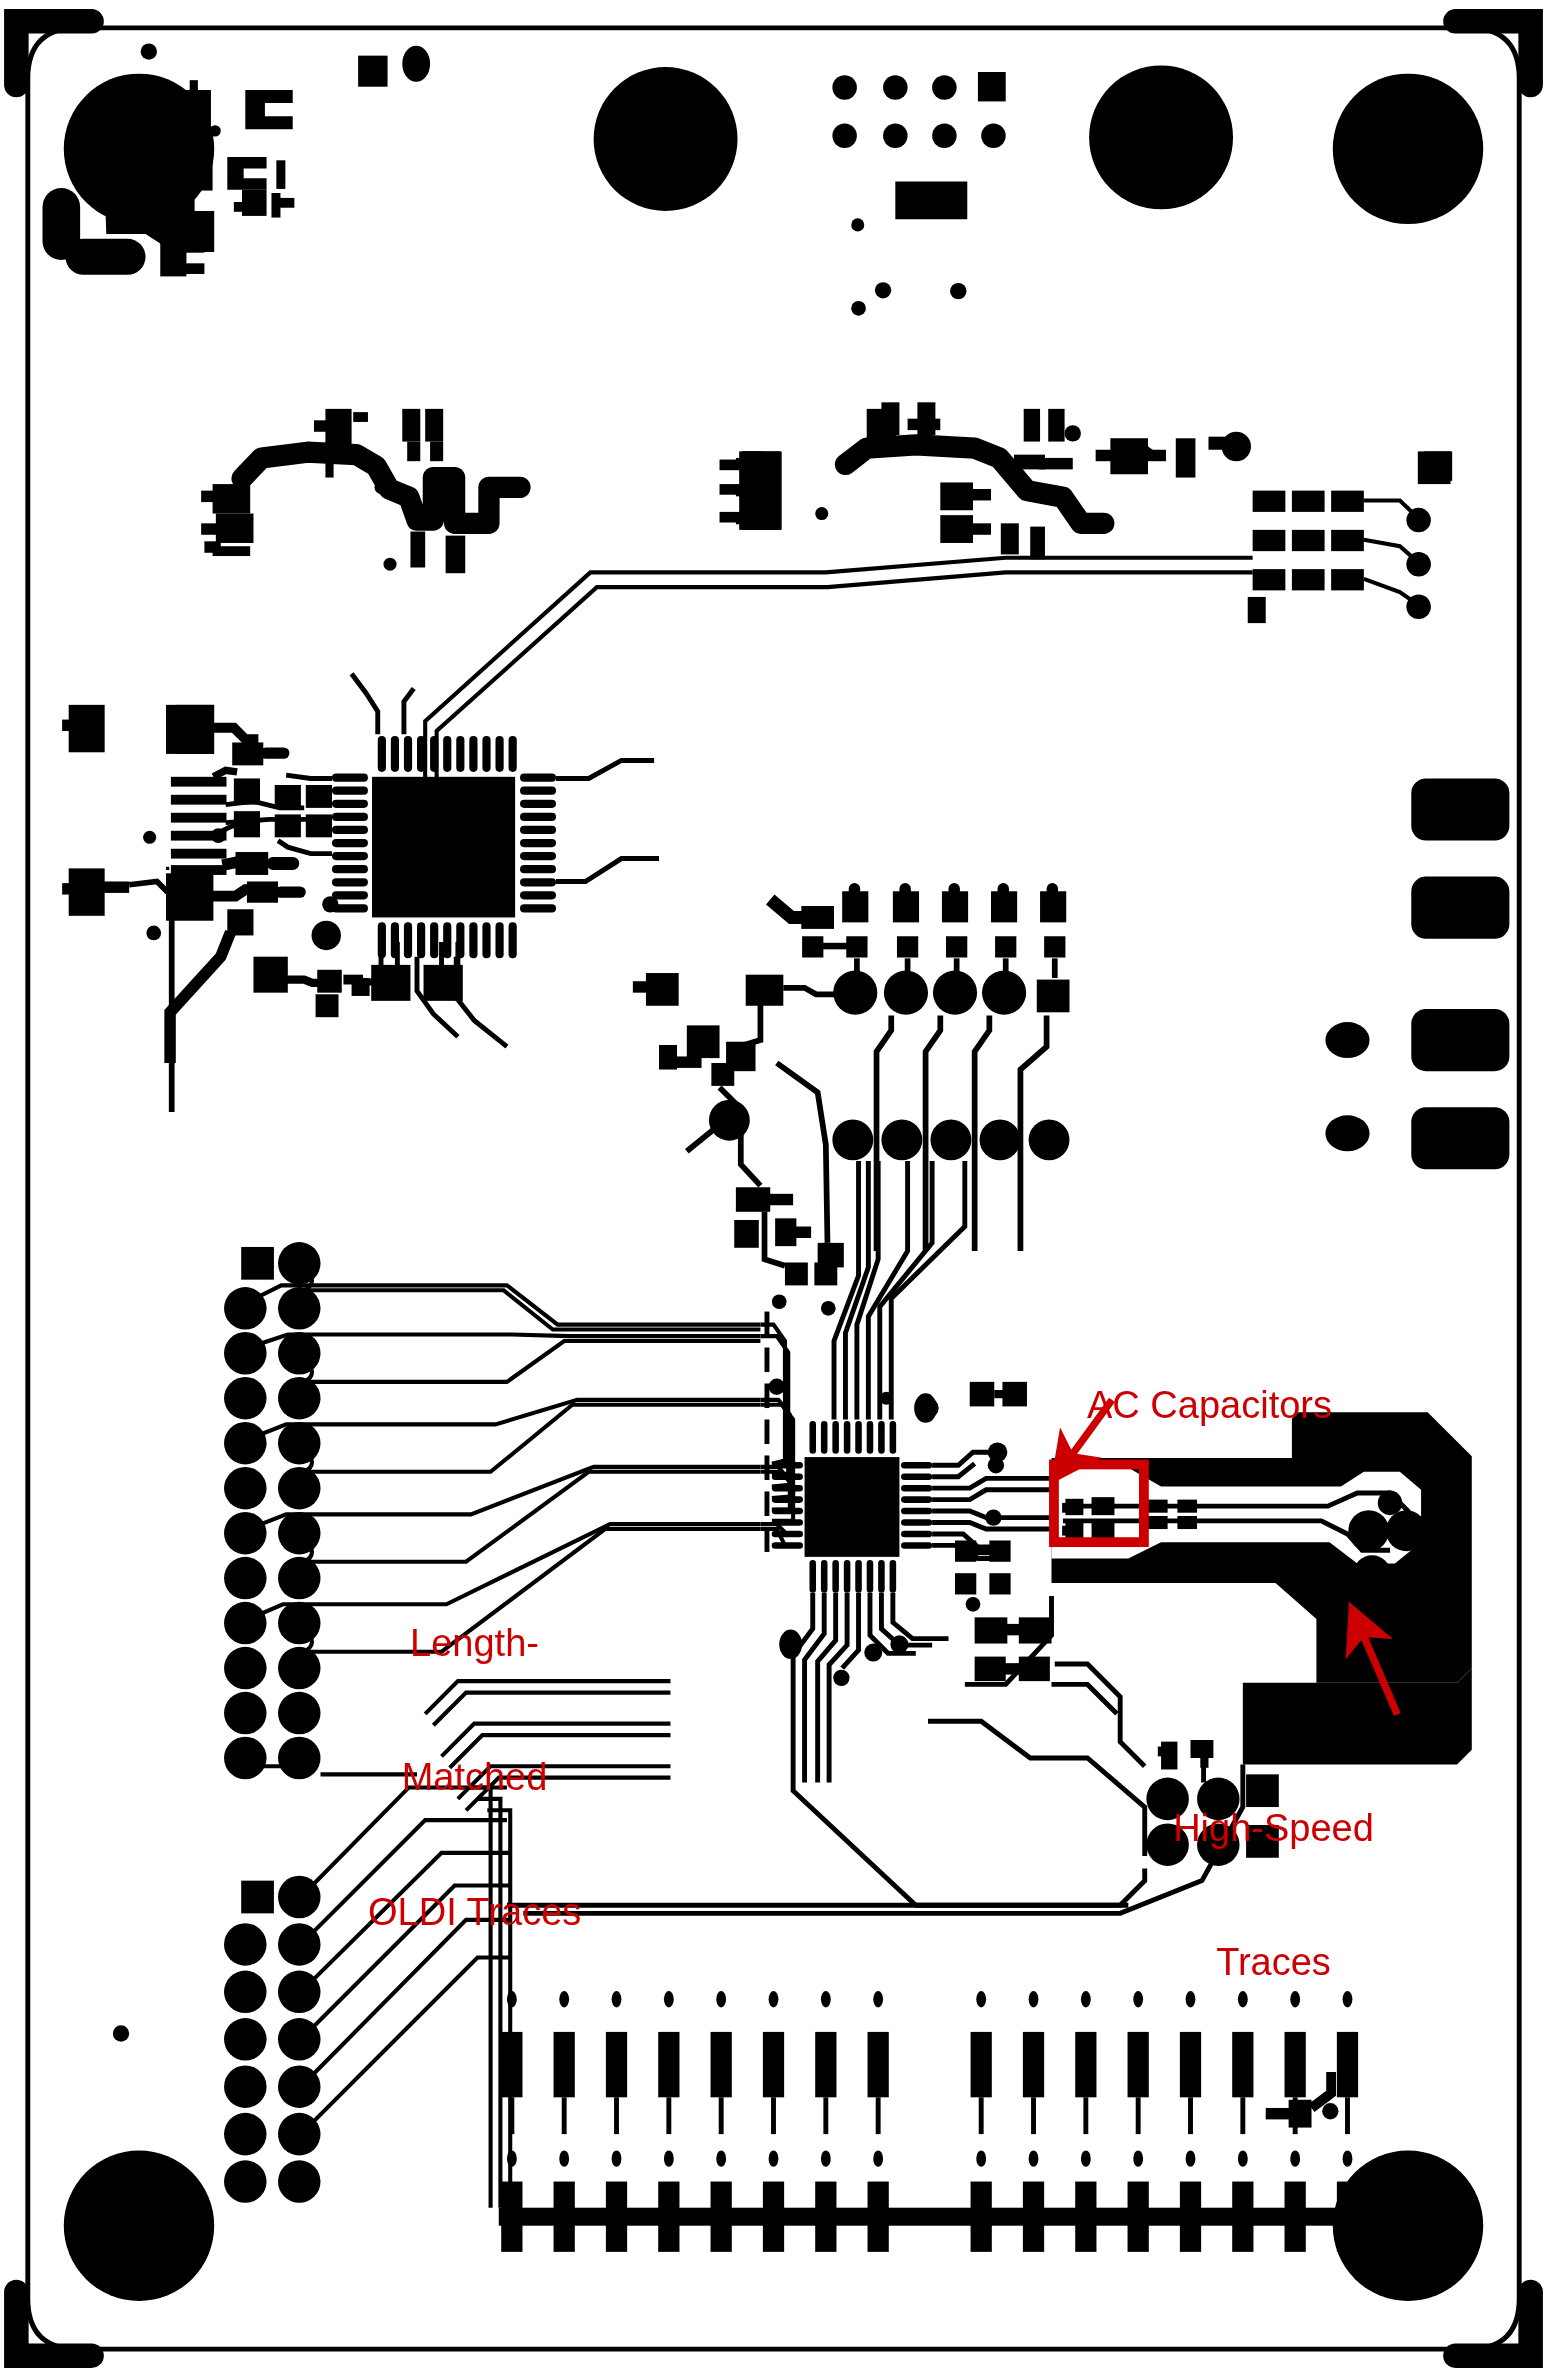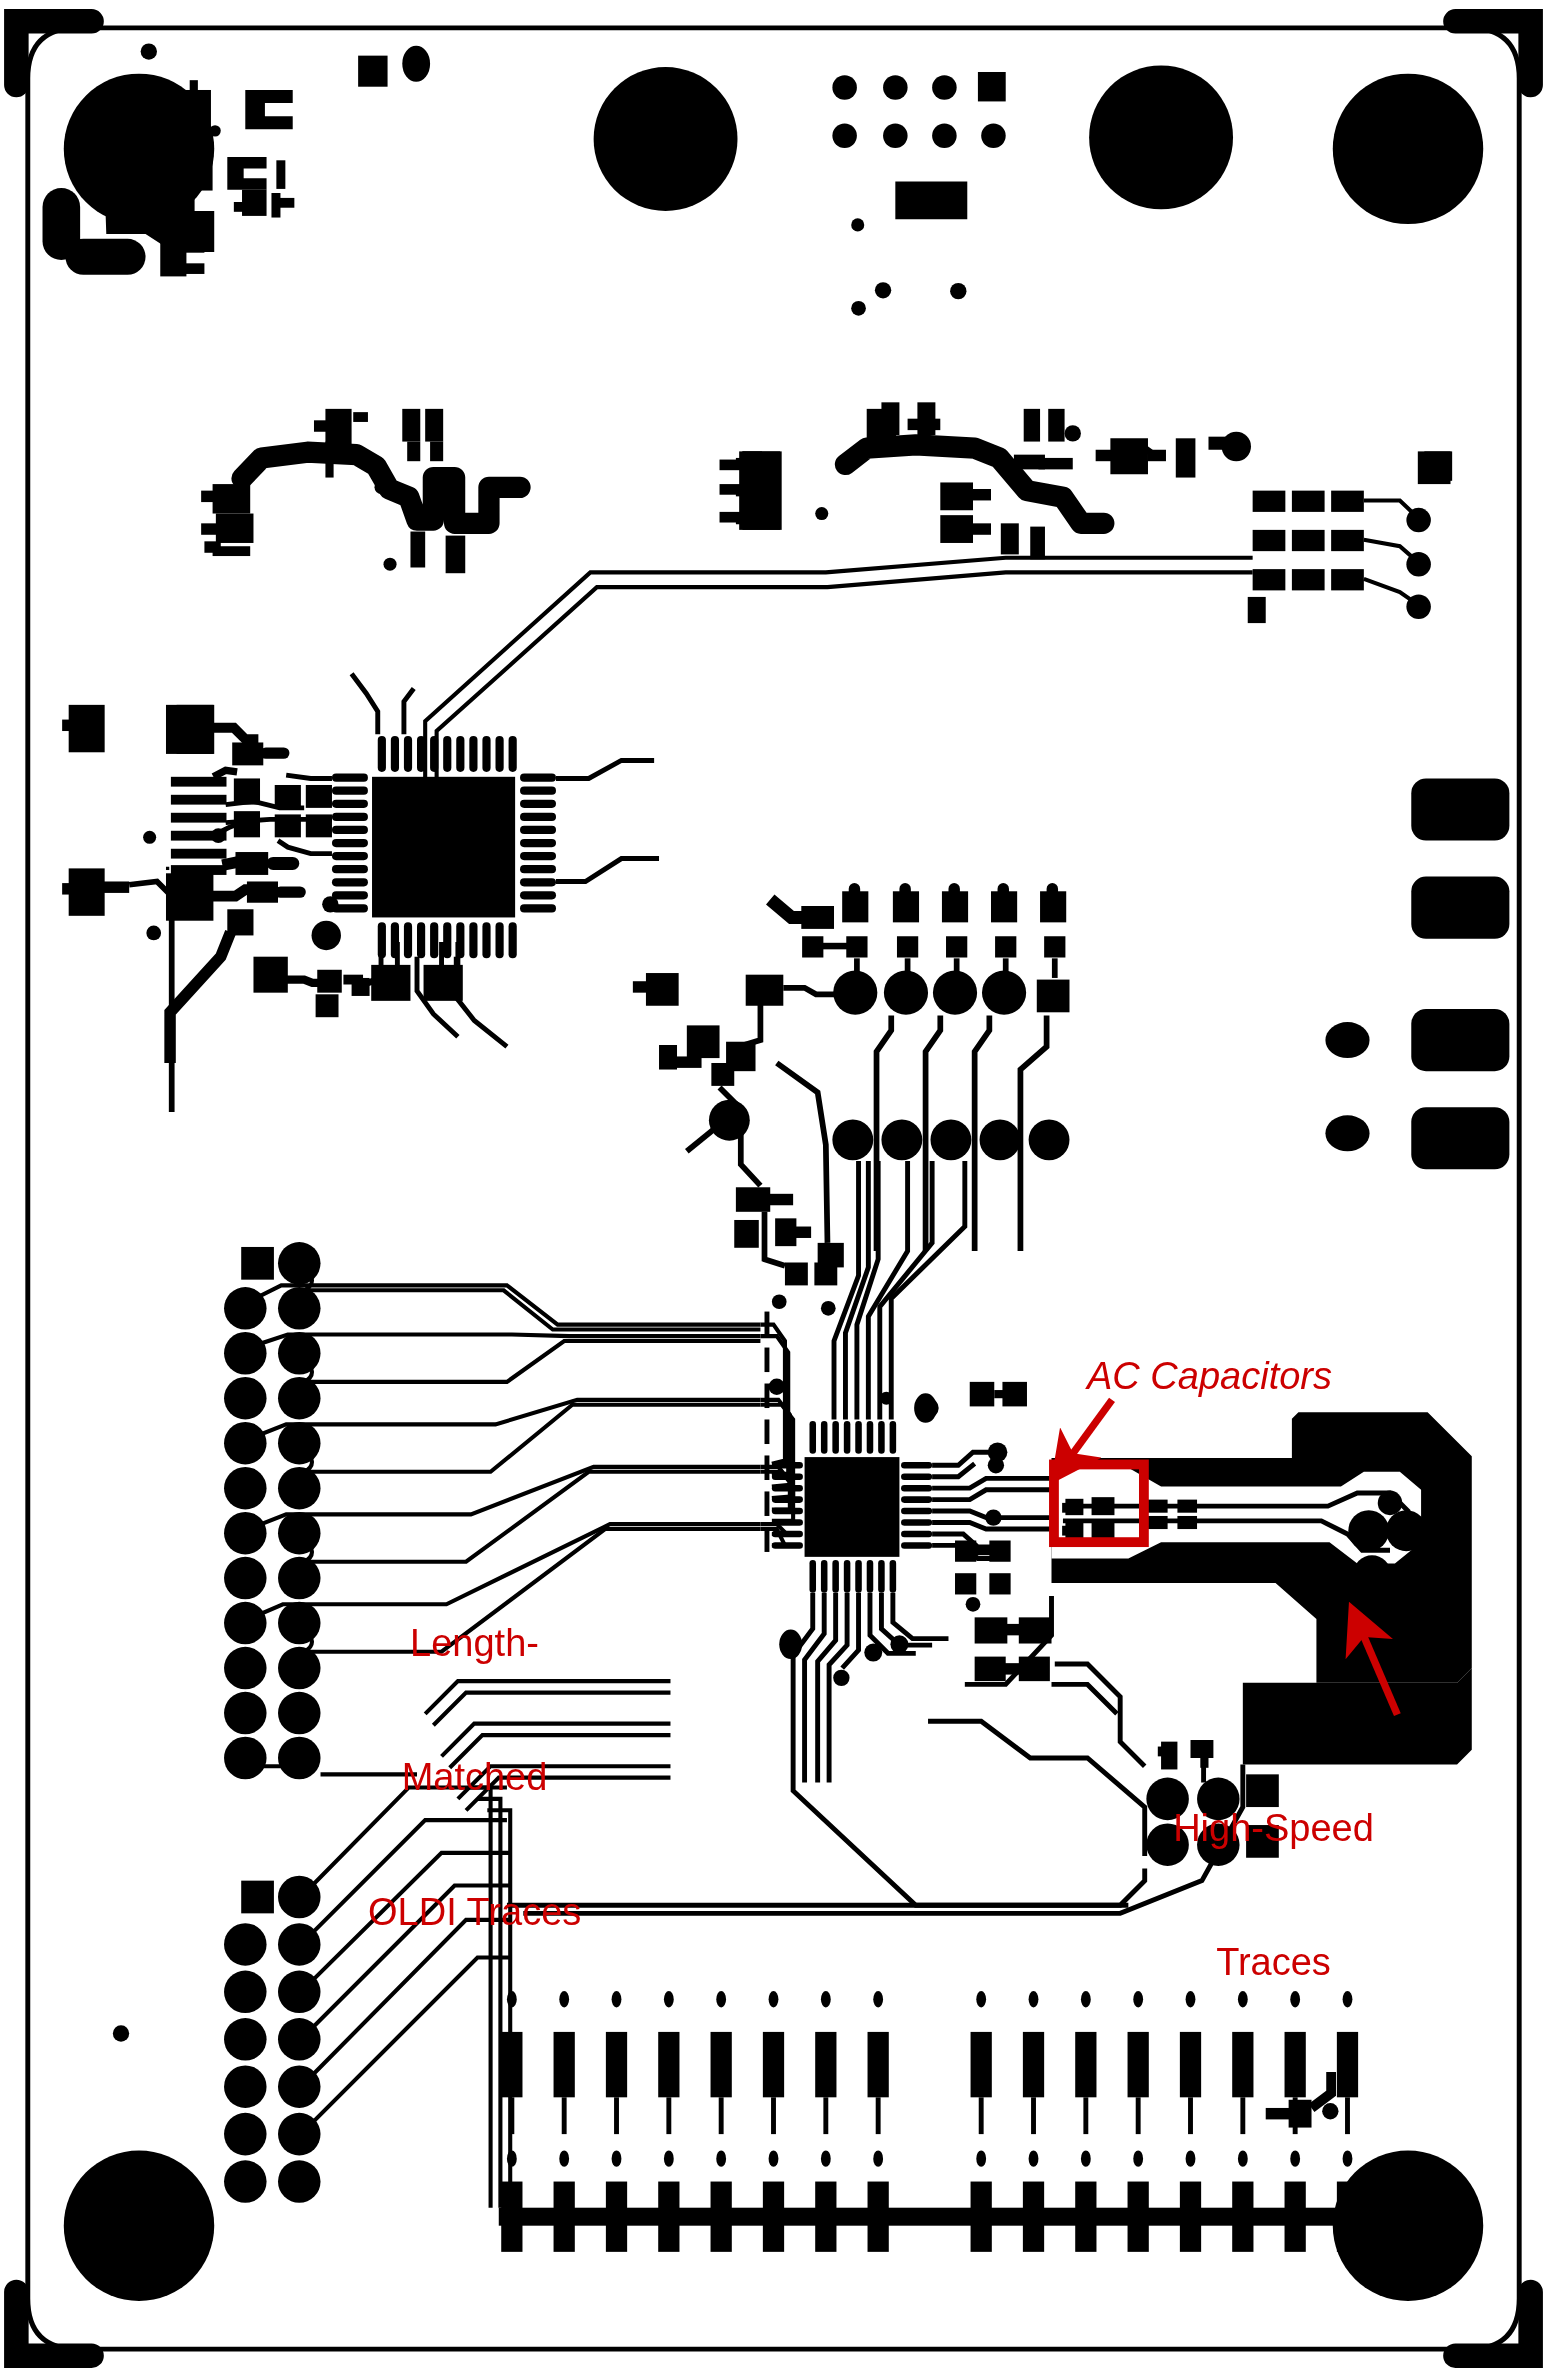--- a/index.html
+++ b/index.html
@@ -877,21 +877,21 @@
     <g>
 
       <rect x="1289" y="1791" width="110" height="95" fill="none" stroke="#CC0000" stroke-width="12"></rect>
 
       <line x1="1360" y1="1712" x2="1306" y2="1786" stroke="#CC0000" stroke-width="9" marker-end="url(#redArrow)"></line>
 
       <line x1="1709" y1="2097" x2="1664" y2="1992" stroke="#CC0000" stroke-width="9" marker-end="url(#redArrow)"></line>
     </g>
   </svg>
 
-  <div class="anno-text" style="left:1087px; top:1354px;font-style:italic;">AC Capacitors</div>
+  <div class="anno-text" style="left:1087px; top:1383px;">AC Capacitors</div>
 
   <div class="anno-text anno-center" style="left:1155px; top:1716px; width:237px;">
     <div>High-Speed</div>
     <div>Traces</div>
   </div>
 
   <div class="anno-text anno-center" style="left:368px; top:1531px; width:213px;">
     <div>Length-</div>
     <div>Matched</div>
     <div>OLDI Traces</div>

